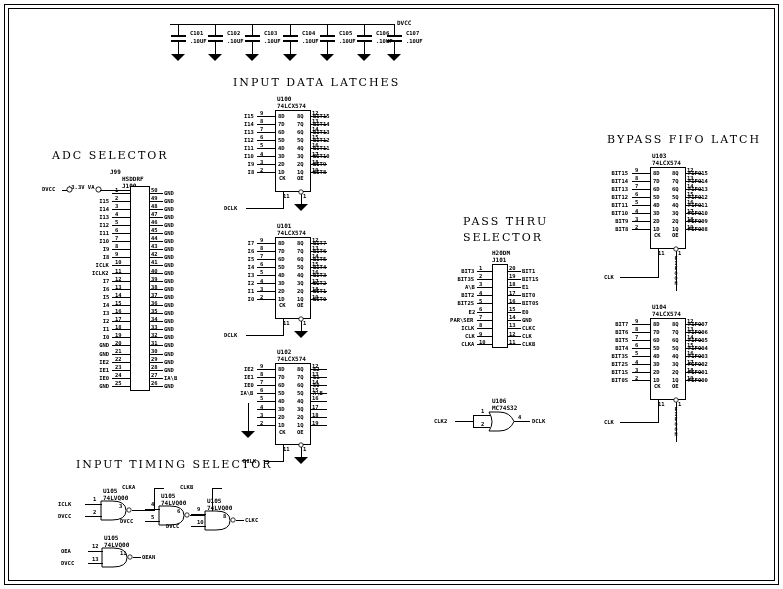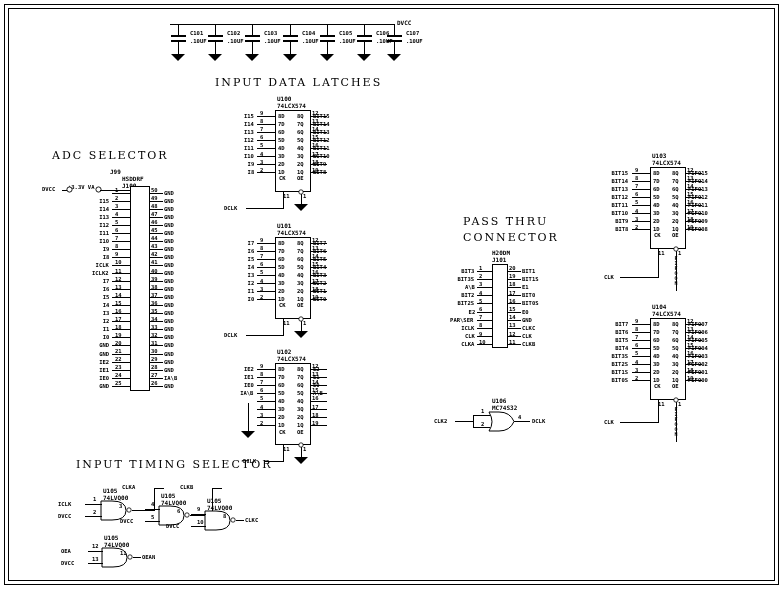--- a/index.html
+++ b/index.html
@@ -115,24 +115,25 @@
       <div class="wire wh" style="left:387px;top:40px;width:15px;height:2px;"></div>
       <div class="wire wv" style="left:394px;top:42px;height:12px;"></div>
       <svg style="left:387px;top:54px;width:15px;height:8px;">
           <polygon points="0,0 14,0 7,7" fill="#000"></polygon>
         </svg>
       <div class="pin" style="left:406px;top:30px;">C107</div>
       <div class="pin" style="left:406px;top:38px;">.10UF</div>
     </div>
   </div>
 
-  <div class="sect-title" style="left:215px;top:76px;">INPUT DATA LATCHES</div>
+  <div class="sect-title" style="left:233px;top:76px;">INPUT DATA LATCHES</div>
   <div class="sect-title" style="left:52px;top:149px;">ADC SELECTOR</div>
+  <div class="sect-title" style="left:607px;top:133px;">BYPASS FIFO LATCH</div>
   <div class="sect-title" style="left:463px;top:215px;">PASS THRU</div>
-  <div class="sect-title" style="left:463px;top:231px;">CONNECTOR</div>
+  <div class="sect-title" style="left:463px;top:231px;">SELECTOR</div>
   <div class="sect-title" style="left:76px;top:458px;">INPUT TIMING SELECTOR</div>
 
   <div>
     <div class="refdes" style="left:110px;top:168px;">J99</div>
     <div class="pin" style="left:42px;top:186px;">DVCC</div>
     <div class="pin" style="left:68px;top:184px;">+3.3V VA</div>
     <div class="wire wh" style="left:62px;top:190px;width:8px;"></div>
     <svg style="left:66px;top:186px;width:8px;height:8px;">
         <circle cx="3.5" cy="3.5" r="2.6" fill="#fff" stroke="#000" stroke-width="0.9"></circle>
       </svg>

